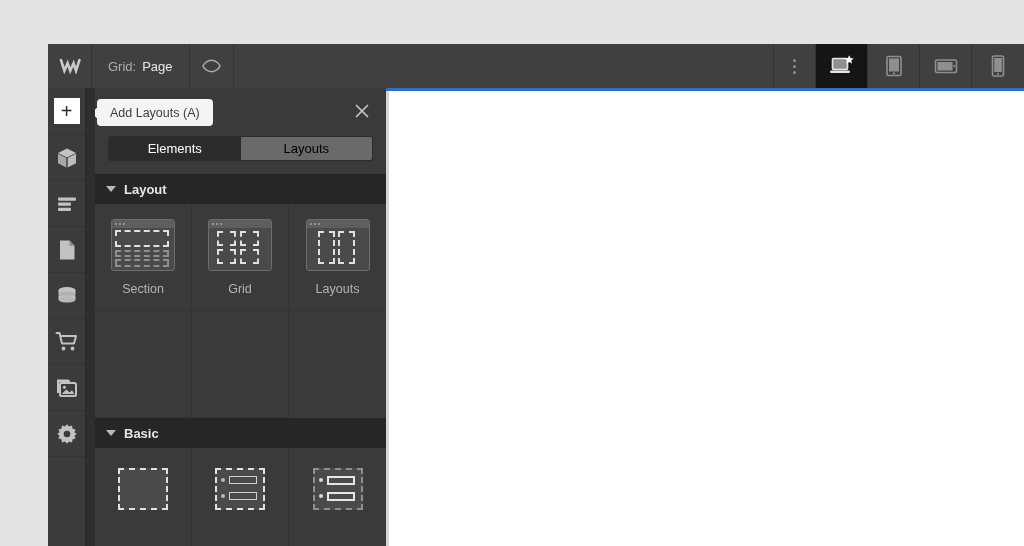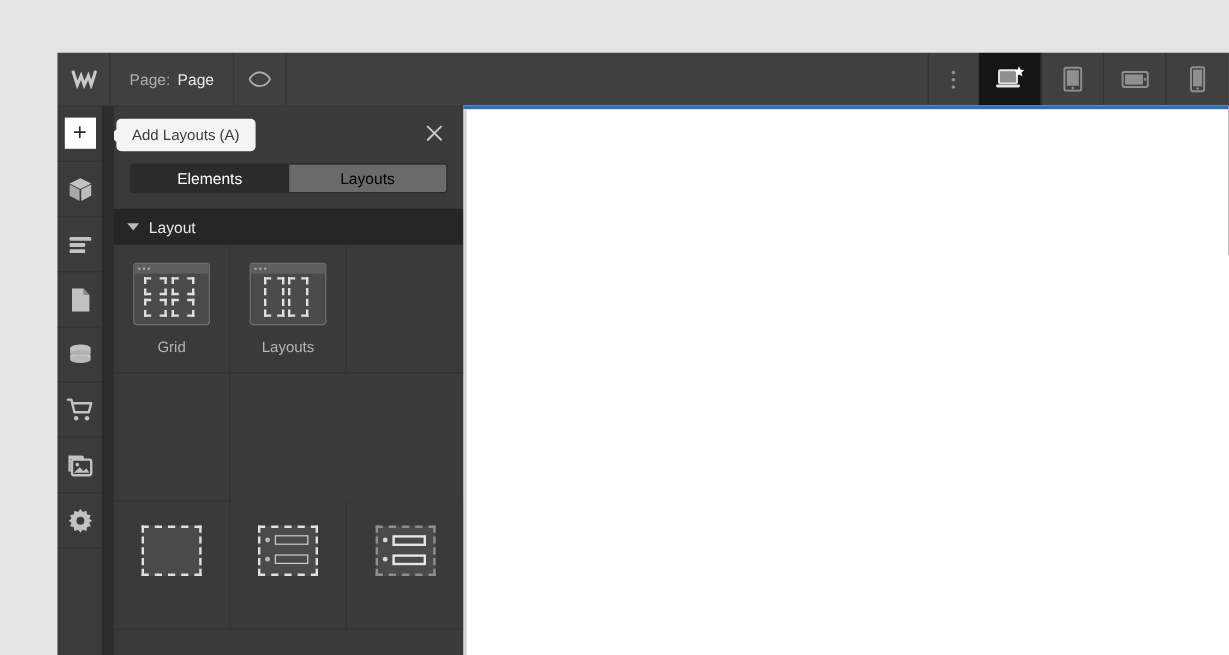--- a/index.html
+++ b/index.html
@@ -209,21 +209,21 @@
   }
   .sec-head .tri {
     width: 0; height: 0;
     border-left: 5px solid transparent;
     border-right: 5px solid transparent;
     border-top: 6px solid #b9b9b9;
   }
   .sec-head .sec-title {
     font-size: 13px;
     color: #e6e6e6;
-    font-weight: normal;
+    font-weight: bold;
   }
 
   
   .egrid {
     display: grid;
     grid-template-columns: repeat(3, 1fr);
   }
   .ecell {
     height: 107px;
     border-right: 1px solid #333333;
@@ -326,21 +326,21 @@
 
     <div class="tb-cell" id="logo-cell">
       <span id="logo-glyph">
         <svg width="22" height="16" viewBox="0 0 22 16">
           <path d="M2 2 L5.4 12.8 L8.6 5.2 L11.2 12.8 L14.6 5.2 L17 12.8 L20.4 2" fill="none" stroke="#c9c9c9" stroke-width="2.6" stroke-linecap="round"></path>
         </svg>
       </span>
     </div>
 
     <div class="tb-cell" id="page-cell">
-      <span class="page-label">Page:</span>
+      <span class="page-label">Grid:</span>
       <span class="page-value">Page</span>
     </div>
 
     <div class="tb-cell" id="eye-cell">
       <svg width="19" height="14" viewBox="0 0 19 14">
         <path d="M9.5 1.2 C4.8 1.2 1.6 5.3 1 7 C1.6 8.7 4.8 12.8 9.5 12.8 C14.2 12.8 17.4 8.7 18 7 C17.4 5.3 14.2 1.2 9.5 1.2 Z" fill="none" stroke="#adadad" stroke-width="1.5"></path>
         <path d="M9.5 3.6 A3.4 3.4 0 1 0 9.5 10.4 A3.4 3.4 0 0 1 9.5 3.6 Z" fill="#adadad"></path>
       </svg>
     </div>
 
@@ -476,20 +476,37 @@
       </div>
     </div>
 
     <div class="sec-head">
       <span class="tri"></span>
       <span class="sec-title">Layout</span>
     </div>
 
     <div class="egrid">
 
+      <div class="ecell">
+        <div class="ethumb">
+          <div class="chrome">
+            <div class="bar">
+                <i></i>
+                <i></i>
+                <i></i>
+              </div>
+            <div class="body">
+              <div class="dash" style="position:absolute;left:3px;top:2px;width:54px;height:17px;"></div>
+              <div class="dash-dim" style="position:absolute;left:3px;top:22px;width:54px;height:7px;"></div>
+              <div class="dash-dim" style="position:absolute;left:3px;top:31px;width:54px;height:8px;"></div>
+            </div>
+          </div>
+        </div>
+        <div class="elabel">Section</div>
+      </div>
 
 
       <div class="ecell">
         <div class="ethumb">
           <div class="chrome">
             <div class="bar">
                 <i></i>
                 <i></i>
                 <i></i>
               </div>
@@ -518,20 +535,24 @@
             </div>
           </div>
         </div>
         <div class="elabel">Layouts</div>
       </div>
 
       <div class="ecell empty"></div>
       <div class="ecell empty"></div>
     </div>
 
+    <div class="sec-head">
+      <span class="tri"></span>
+      <span class="sec-title">Basic</span>
+    </div>
 
     <div class="egrid">
 
       <div class="ecell">
         <div class="ethumb">
           <div class="plain-thumb dash" style="background:#4a4a4a;"></div>
         </div>
       </div>
 
       <div class="ecell">

